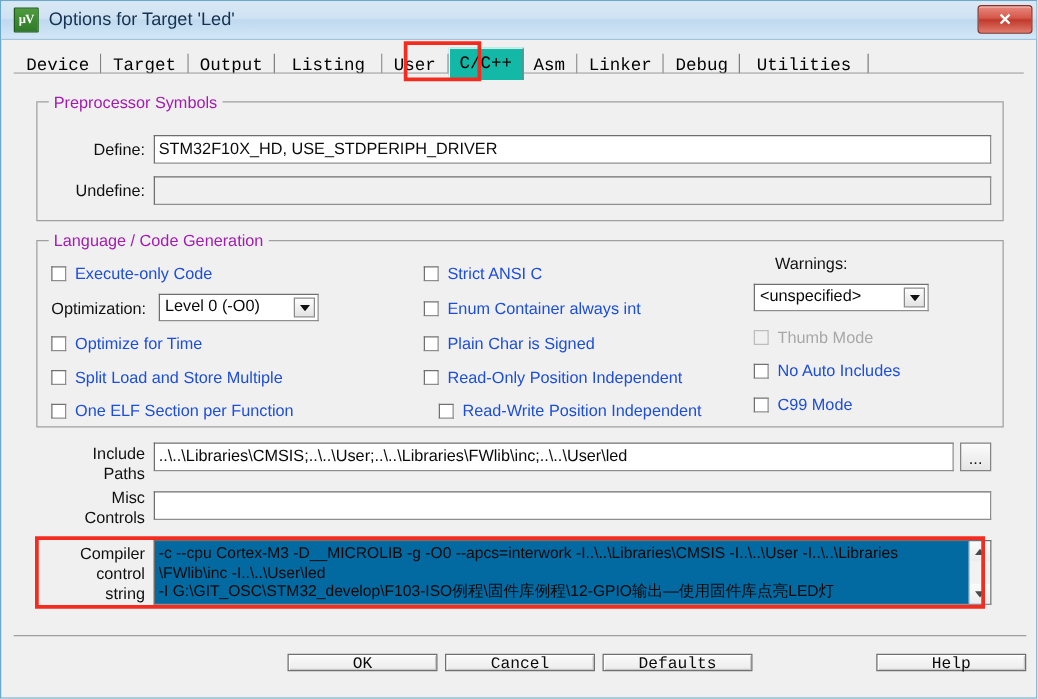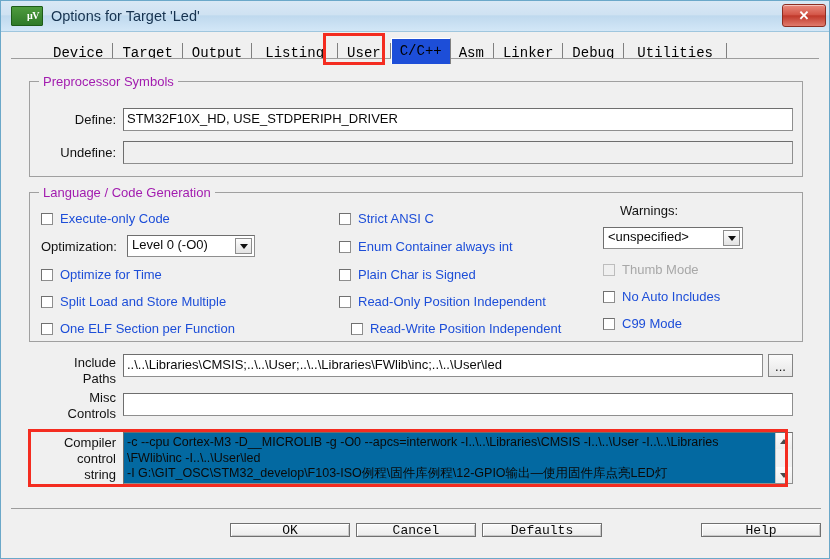--- a/index.html
+++ b/index.html
@@ -47,21 +47,20 @@
     color: #ffffff;
     font-size: 10px;
     font-weight: bold;
     font-family: "Liberation Serif", serif;
     display: flex;
     align-items: center;
     justify-content: center;
     line-height: 1;
     letter-spacing: -0.5px;
     flex: 0 0 auto;
-    padding-left: 12px;
   }
   .title-text {
     margin-left: 8px;
     font-size: 14.5px;
     color: #16324f;
     font-family: "Liberation Sans", sans-serif;
     white-space: nowrap;
   }
   .close-btn {
     position: absolute;
@@ -83,21 +82,20 @@
     cursor: pointer;
   }
 
   
   .tabstrip {
     position: absolute;
     left: 1px; top: 31px;
     width: 695px;
     height: 32px;
     background: #f0f0f0;
-    margin-left: 32px;
   }
   .tabs-row {
     position: absolute;
     left: 10px;
     bottom: 0;
     height: 27px;
     display: flex;
     align-items: flex-end;
   }
   .tab {
@@ -110,21 +108,21 @@
     background: #f0f0f0;
     border-right: 1px solid #808080;
     box-sizing: border-box;
     white-space: nowrap;
     cursor: pointer;
   }
   .tab.wide { padding: 0 13px; }
   .tab.selected {
     height: 26px;
     line-height: 24px;
-    background: #1d4ed8;
+    background: #14b8a6;
     border-left: 1px solid #ffffff;
     border-top: 1px solid #ffffff;
     border-right: 1px solid #808080;
     border-bottom: none;
     margin: 0 -1px 0 0;
     position: relative;
     z-index: 3;
     padding: 0 8px;
   }
 

